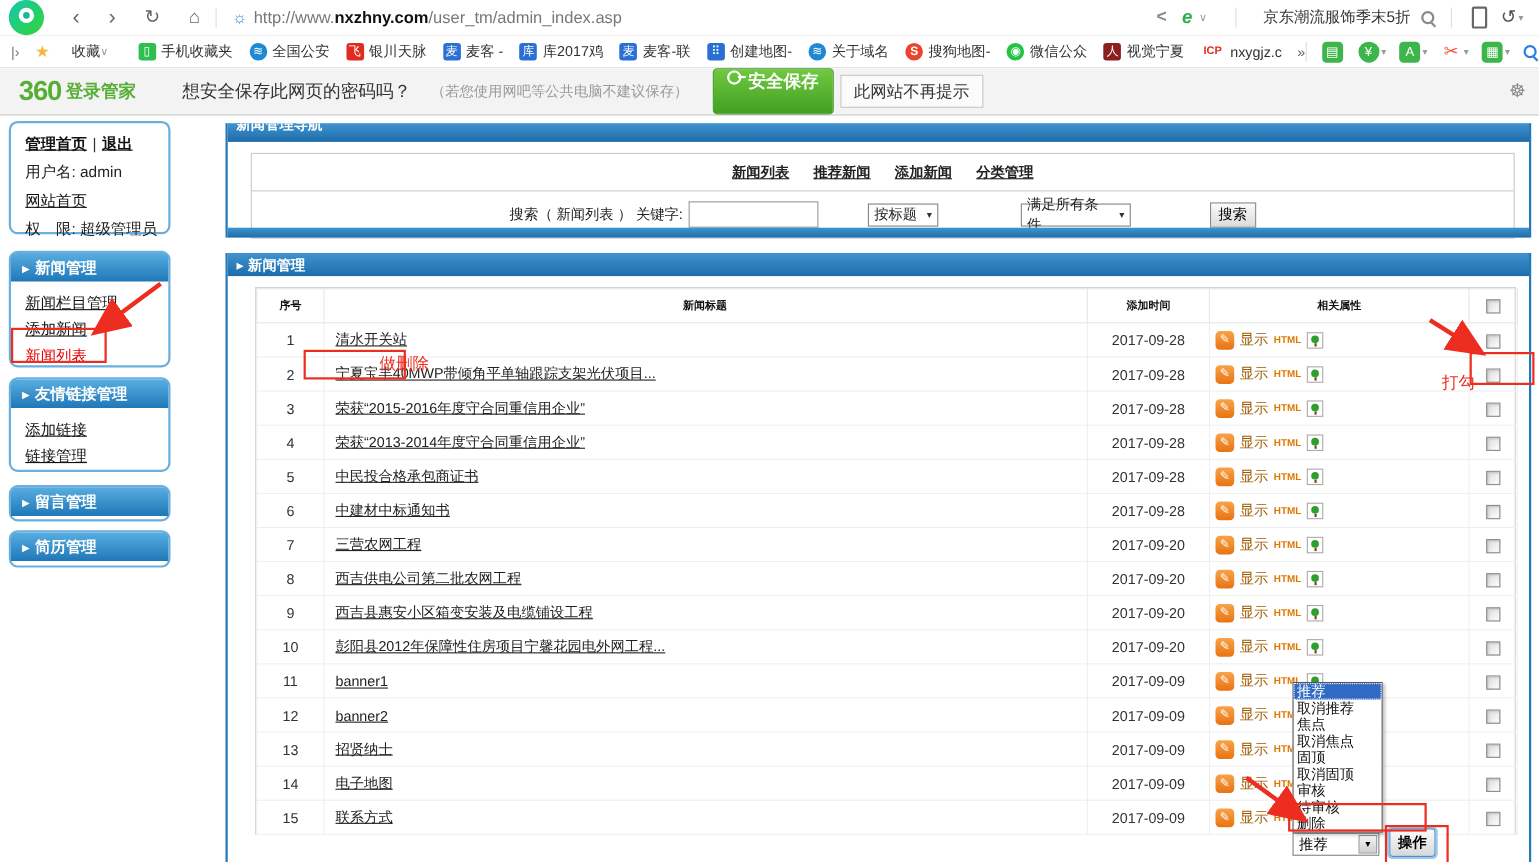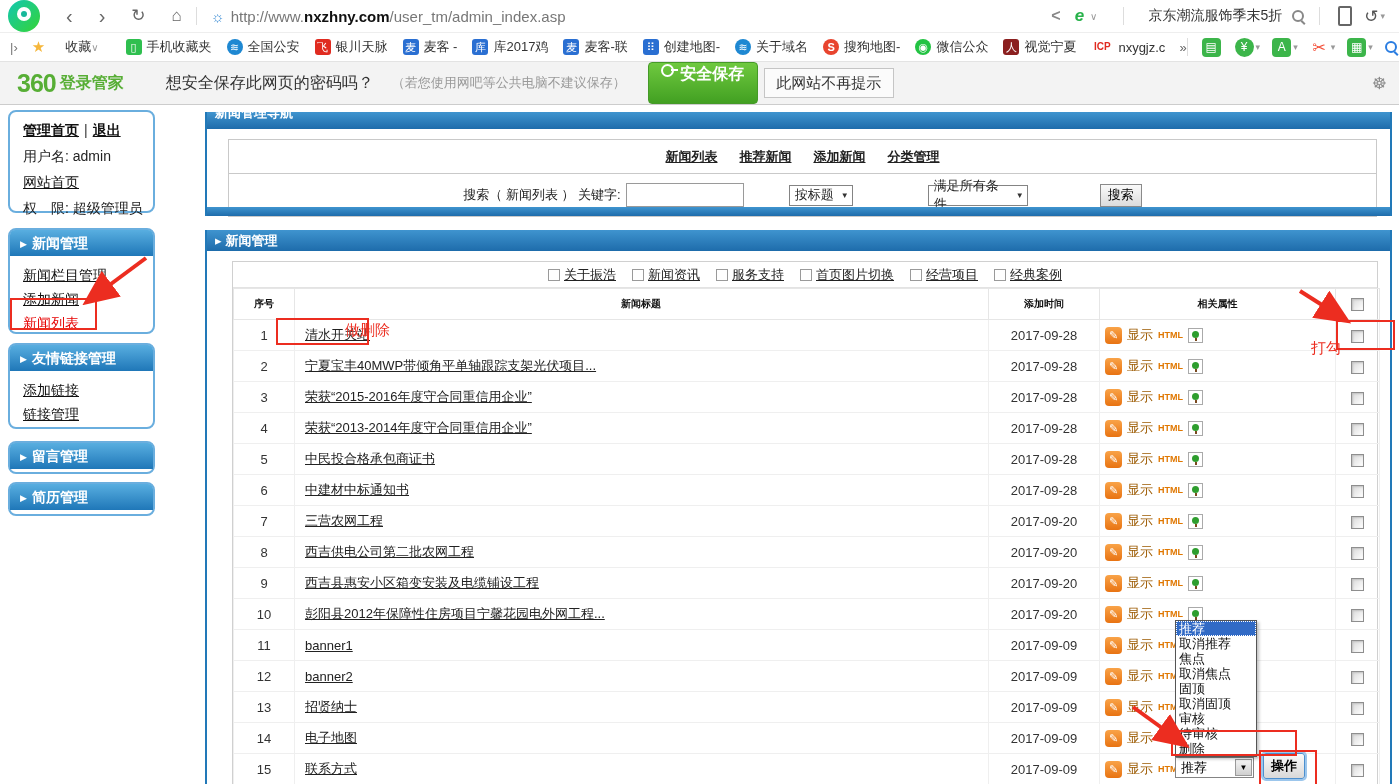--- a/index.html
+++ b/index.html
@@ -298,46 +298,20 @@
         <span class="gap72"></span>
         <button class="btn-classic">搜索</button>
       </div>
     </div>
     <div class="p1-bottom"></div>
   </div>
 
   <div class="panel panel2">
     <div class="p2-top">新闻管理</div>
     <div class="p2-inner">
-      <div class="catrow" id="catrow">
-          <span class="catitem">
-            <span class="cb"></span>
-            <a class="catlink">关于振浩</a>
-          </span>
-          <span class="catitem">
-            <span class="cb"></span>
-            <a class="catlink">新闻资讯</a>
-          </span>
-          <span class="catitem">
-            <span class="cb"></span>
-            <a class="catlink">服务支持</a>
-          </span>
-          <span class="catitem">
-            <span class="cb"></span>
-            <a class="catlink">首页图片切换</a>
-          </span>
-          <span class="catitem">
-            <span class="cb"></span>
-            <a class="catlink">经营项目</a>
-          </span>
-          <span class="catitem">
-            <span class="cb"></span>
-            <a class="catlink">经典案例</a>
-          </span>
-        </div>
       <table class="newstable">
         <thead>
           <tr>
             <th class="c-no">序号</th>
             <th class="c-title" style="text-align:center;padding-left:0">新闻标题</th>
             <th class="c-date">添加时间</th>
             <th class="c-attrs" style="text-align:center">相关属性</th>
             <th class="c-cbcol"><span class="cb3d"></span></th>
           </tr>
         </thead>

